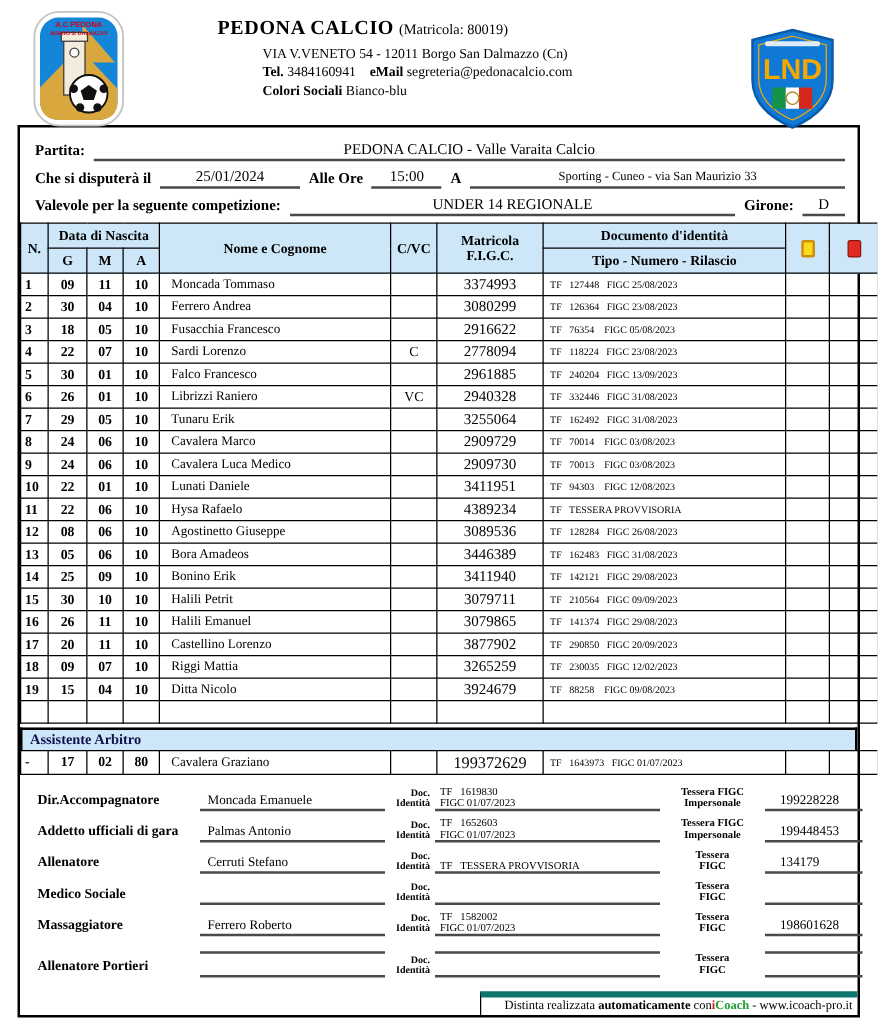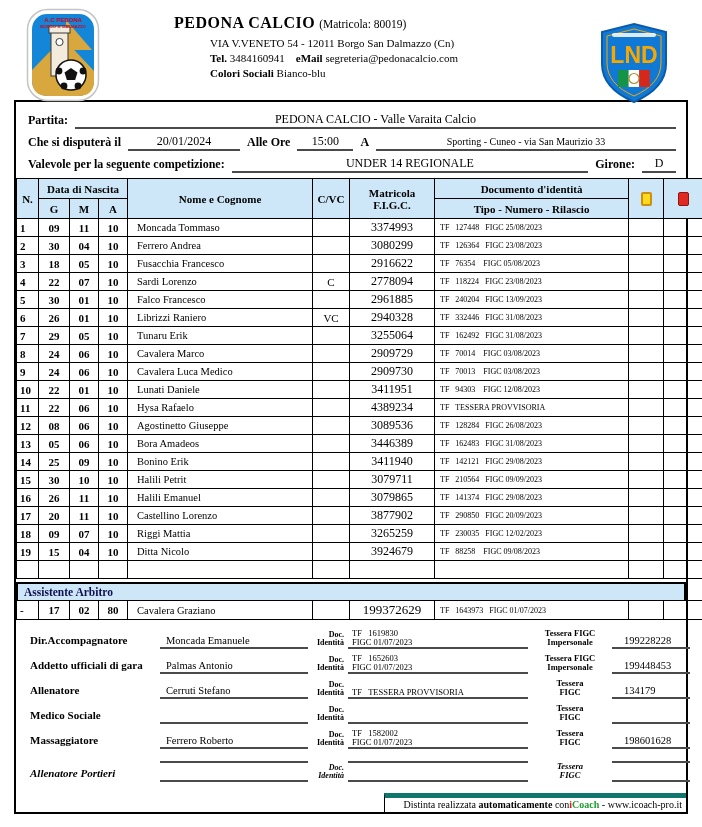--- a/index.html
+++ b/index.html
@@ -58,21 +58,21 @@
   }
   .roster.asst { margin-top:0; }
   .roster.asst td { height:19px; }
   .roster.asst td.c-mat { font-size:13px; }
   
   .staff { padding:4px 8px 0 8px; }
   .staff-row {
     display:grid; grid-template-columns:132px 148px 32px 180px 76px 78px;
     column-gap:4px; align-items:end; height:25px;
   }
-  .staff-row.tall { height:14px;font-style:italic; }
+  .staff-row.tall { height:14px; }
   .staff-row.blank { height:13px; }
   .s-label { font-weight:bold; font-size:11px; padding:0 0 3px 6px; white-space:nowrap; }
   .s-field { border-bottom:2px solid var(--underline); }
   .s-name { font-size:10.5px; line-height:13px; padding-left:6px; min-height:14px; }
   .s-doclabel { font-size:8px; font-weight:bold; text-align:right; line-height:8px; padding-bottom:2px; }
   .s-doc { font-size:8.5px; line-height:9px; padding-left:4px; white-space:pre; min-height:11px; }
   .s-tlabel { font-size:8.5px; font-weight:bold; text-align:center; line-height:9px; padding-bottom:2px; }
   .s-tess { font-size:10.5px; line-height:13px; padding-left:12px; min-height:14px; }
   
   .foot {
@@ -143,21 +143,21 @@
 
   <div class="box">
 
     <div class="mi">
       <div class="mi-row">
         <span class="lbl">Partita:</span>
         <span class="field center grow">PEDONA CALCIO - Valle Varaita Calcio</span>
       </div>
       <div class="mi-row">
         <span class="lbl">Che si disputerà il</span>
-        <span class="field center w-date">20/01/2024</span>
+        <span class="field center w-date">25/01/2024</span>
         <span class="lbl">Alle Ore</span>
         <span class="field center w-time">15:00</span>
         <span class="lbl">A</span>
         <span class="field center grow small">Sporting - Cuneo - via San Maurizio 33</span>
       </div>
       <div class="mi-row">
         <span class="lbl">Valevole per la seguente competizione:</span>
         <span class="field center grow">UNDER 14 REGIONALE</span>
         <span class="lbl">Girone:</span>
         <span class="field center w-gir">D</span>

